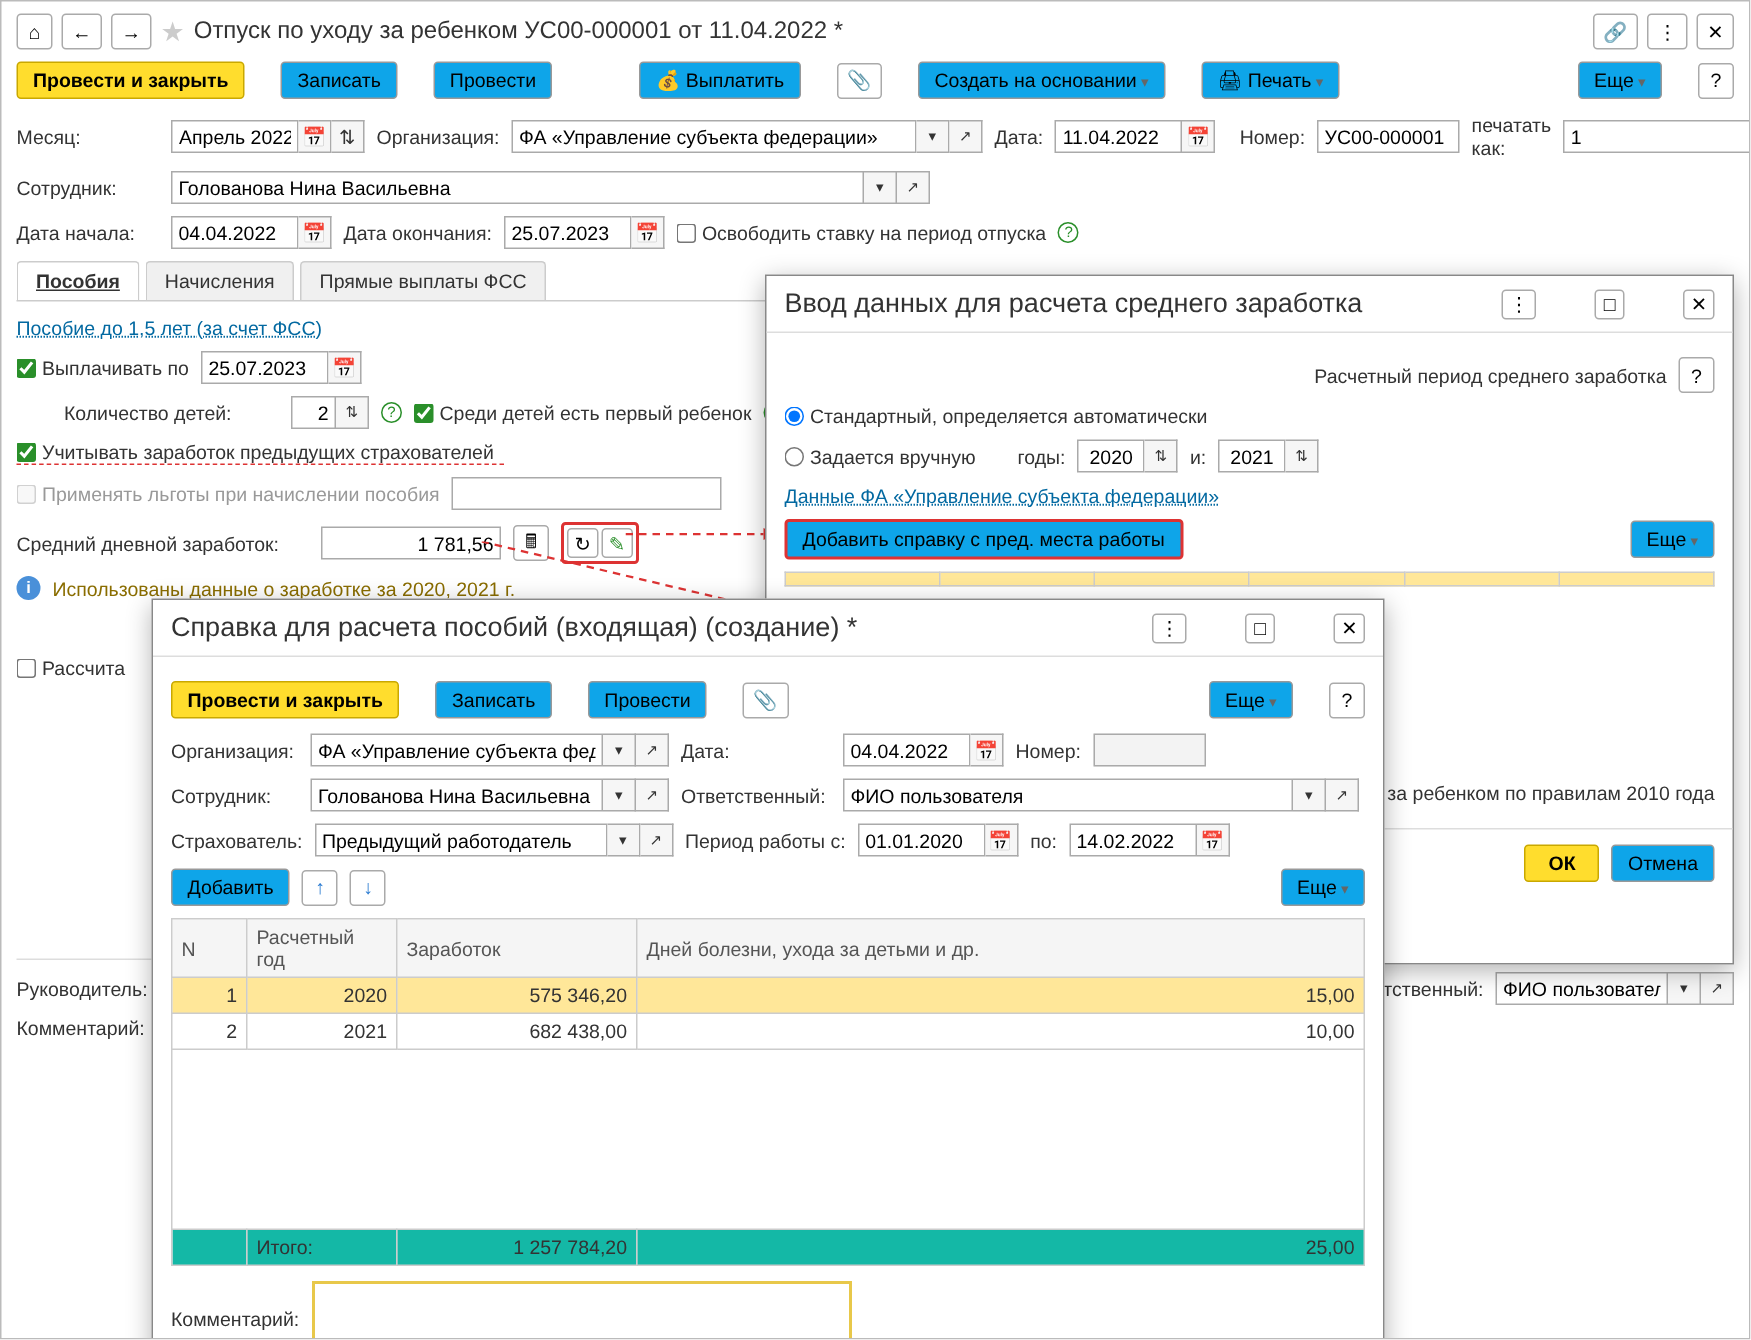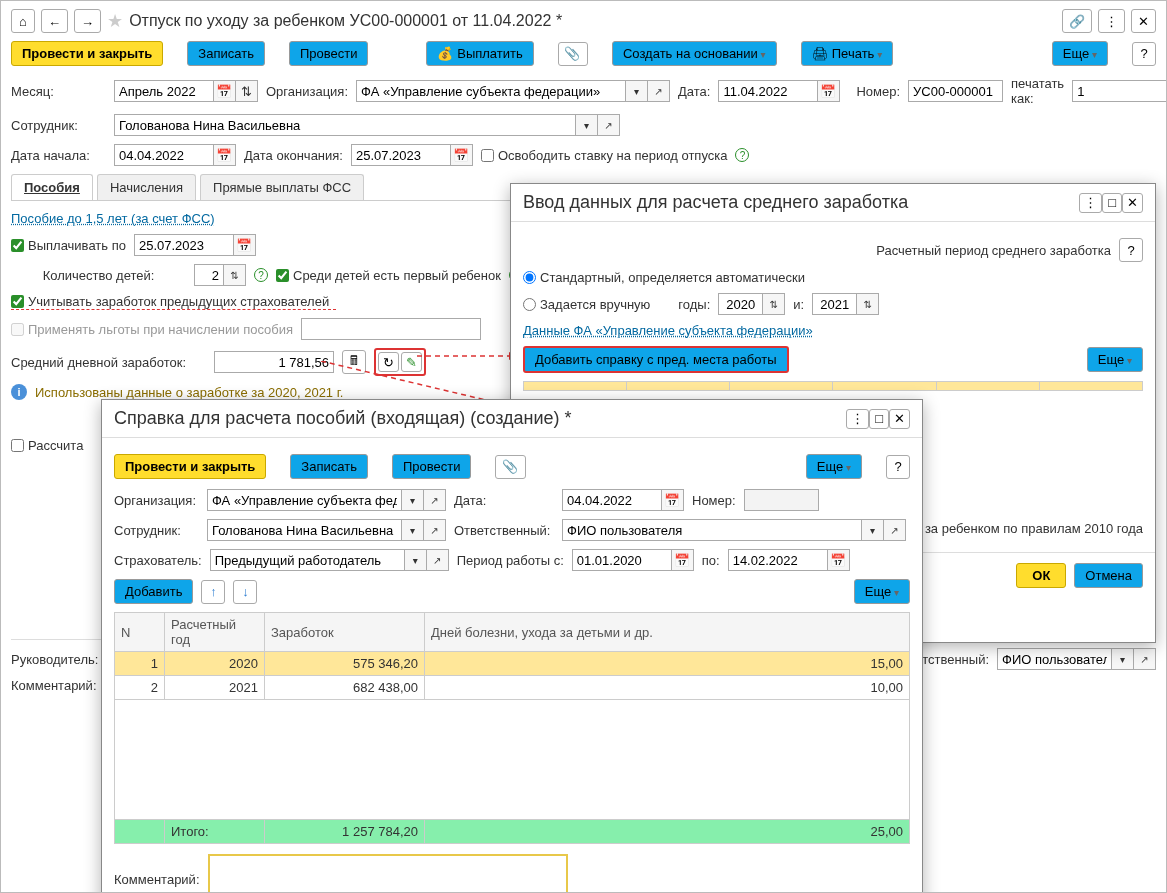--- a/index.html
+++ b/index.html
@@ -10,51 +10,51 @@
 .icon-btn.small{min-width:20px;height:20px;padding:1px 4px;}
 .title{font-size:16px;color:#333;}
 .star{color:#ccc;font-size:18px;}
 .toolbar{display:flex;align-items:center;gap:24px;margin-bottom:10px;}
 .btn{border:1px solid #999;border-radius:3px;padding:4px 10px;background:#0ea5e9;cursor:pointer;}
 .btn.yellow{background:#ffdd2d;border-color:#c9a800;font-weight:bold;}
 .btn.dropdown::after{content:" ▾";font-size:10px;color:#666;}
 .row{display:flex;align-items:center;gap:8px;margin-bottom:8px;}
 .label{display:inline-block;min-width:95px;}
 .input{border:1px solid #aaa;padding:2px 4px;height:22px;background:#fff;}
-.input.date{width:100px;}
+.input.date{width:85px;}
 .date-wrap{display:inline-flex;}
 .date-wrap .cal{border:1px solid #aaa;border-left:none;width:22px;height:22px;display:flex;align-items:center;justify-content:center;background:#f6f6f6;cursor:pointer;}
 .select-wrap{display:inline-flex;}
 .select-wrap .sel{border:1px solid #aaa;border-left:none;width:22px;height:22px;display:flex;align-items:center;justify-content:center;background:#f6f6f6;cursor:pointer;font-size:10px;}
 .tabs{display:flex;gap:4px;border-bottom:1px solid #ccc;margin-bottom:10px;}
 .tab{padding:5px 12px;border:1px solid #ccc;border-bottom:none;border-radius:3px 3px 0 0;background:#f0f0f0;cursor:pointer;}
 .tab.active{background:#fff;text-decoration:underline;font-weight:bold;}
 .green-link{color:#0369a1;text-decoration:underline dotted;}
 .checkbox{display:inline-flex;align-items:center;gap:4px;}
 .checkbox input{accent-color:#2a8f2a;}
 .dashed-red{border-bottom:1px dashed #d33;}
 .red-box{border:2px solid #d33;border-radius:3px;}
 .num-input{text-align:right;}
 .help-circle{color:#2a8f2a;border:1px solid #2a8f2a;border-radius:50%;width:14px;height:14px;display:inline-flex;align-items:center;justify-content:center;font-size:10px;cursor:pointer;}
 .info-circle{background:#4a90d9;color:#fff;border-radius:50%;width:16px;height:16px;display:inline-flex;align-items:center;justify-content:center;font-size:11px;font-weight:bold;}
 .hr{border-top:1px solid #ddd;margin:8px 0;}
 .spacer{flex:1;}
 .yellow-text{color:#8a6d00;}
 .panel{position:absolute;background:#fff;border:1px solid #888;box-shadow:0 4px 16px rgba(0,0,0,0.3);}
-.panel-title{font-size:18px;padding:8px 12px;display:flex;align-items:center;}
+.panel-title{font-size:18px;padding:8px 12px;display:flex;align-items:center;gap:39px;}
 .panel-body{padding:8px 12px;}
 .panel-footer{padding:10px 12px;border-top:1px solid #ddd;display:flex;justify-content:flex-end;gap:8px;}
 .sep{border-bottom:1px solid #ddd;margin:0 0 8px 0;}
 .radio{display:inline-flex;align-items:center;gap:4px;}
 .table{width:100%;border-collapse:collapse;}
 .table th,.table td{border:1px solid #ccc;padding:4px 6px;text-align:left;}
 .table th{background:#f5f5f5;font-weight:normal;color:#555;}
 .table td.num{text-align:right;}
 .table tr.sel td{background:#ffe799;}
-.table tr.total td{background:#86efac;}
+.table tr.total td{background:#14b8a6;}
 .comment-box{border:2px solid #e8c84a;height:50px;width:360px;}
 svg{display:block;}
 .arrow-red{position:absolute;stroke:#d33;fill:none;stroke-width:1.5;stroke-dasharray:5,4;}
 .disabled{color:#999;}
 </style>
 </head>
 <body>
 
 <div class="app">
 

